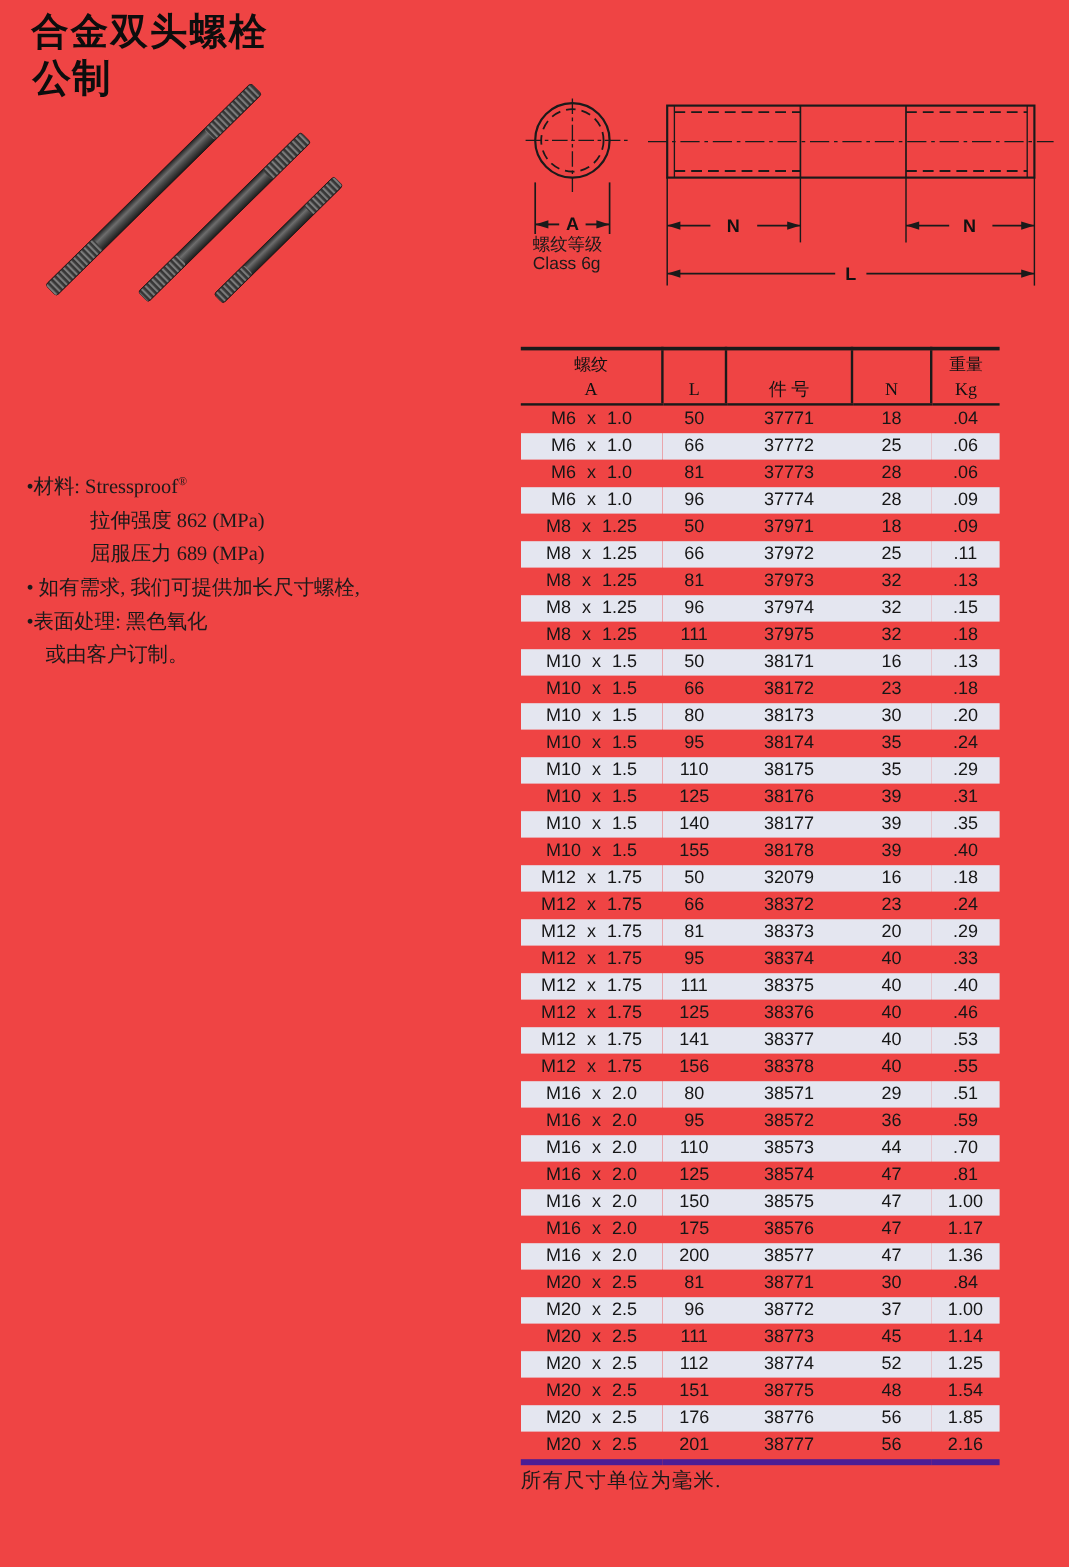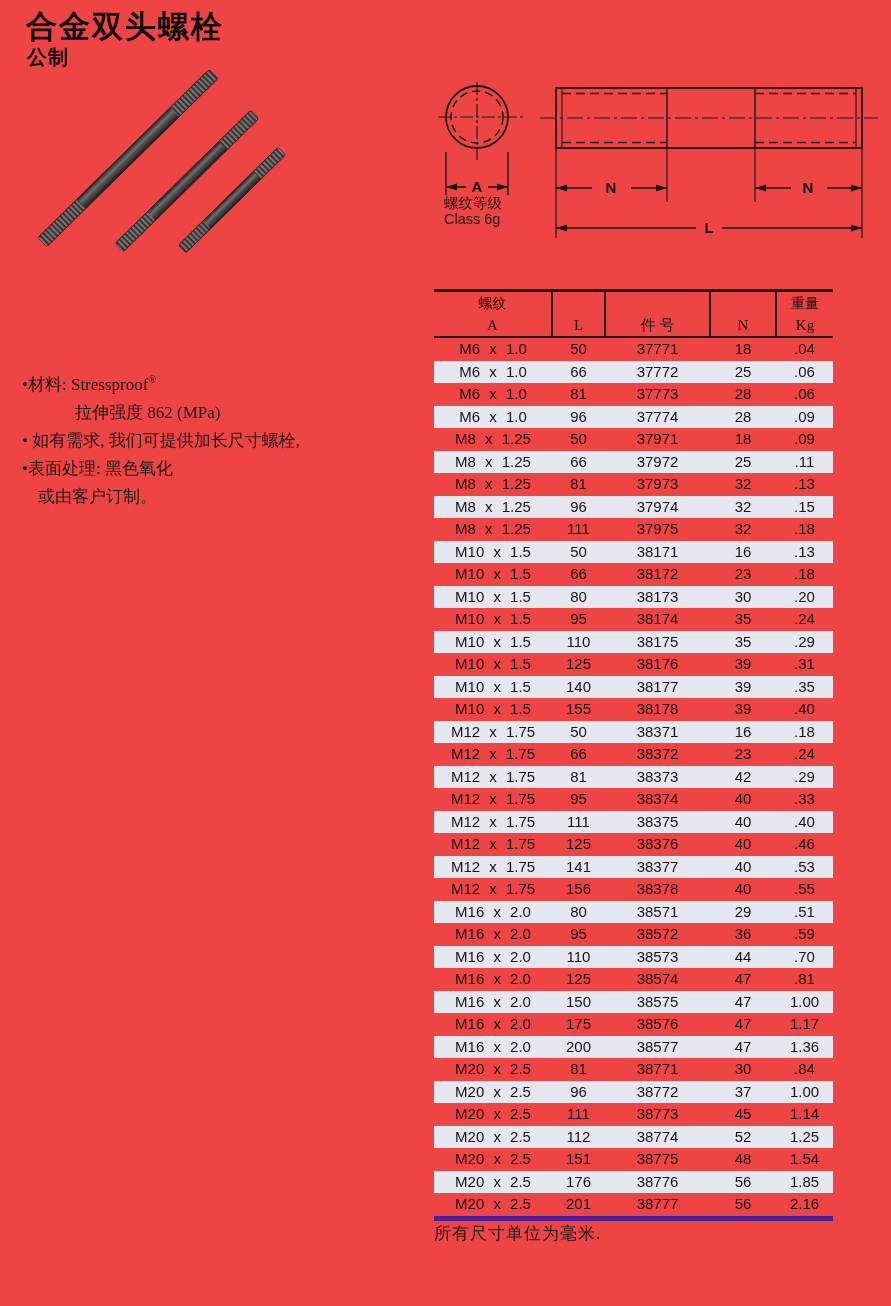--- a/index.html
+++ b/index.html
@@ -8,25 +8,25 @@
     font-family:"Liberation Sans", sans-serif; color:#141414; overflow:hidden;
   }
 
   
   .page-title {
     position:absolute; left:26px; top:6px;
     font-size:31px; font-weight:bold; letter-spacing:2px; color:#0d0d0d;
   }
   .page-subtitle {
     position:absolute; left:27px; top:44px;
-    font-size:20px; font-weight:bold; letter-spacing:1px; color:#0d0d0d;
+    font-size:32px; font-weight:bold; letter-spacing:1px; color:#0d0d0d;
   }
 
   
-  .notes { position:absolute; left:22px; top:366px; width:410px;
+  .notes { position:absolute; left:22px; top:388px; width:410px;
            font-family:"Liberation Serif", serif; font-size:17px; line-height:28px; color:#1a1a1a; }
   .note-line { white-space:nowrap; }
   .indent-sub { padding-left:53px; }
   .indent-cont { padding-left:16px; }
   .notes sup { font-size:10px; }
 
   
   .table-wrap { position:absolute; left:434px; top:289px; width:399px; }
   table.spec { border-collapse:collapse; table-layout:fixed; width:399px;
                border-top:3px solid #1a1a1a; border-bottom:5px solid #4c1d95; }
@@ -156,20 +156,21 @@
     <text class="dim-label" x="181" y="133" text-anchor="middle">N</text>
     <text class="dim-label" x="378" y="133" text-anchor="middle">N</text>
     <text class="dim-label" x="279" y="173" text-anchor="middle" font-size="16">L</text>
     <text class="cls-label" x="14" y="148">螺纹等级</text>
     <text class="cls-label" x="14" y="164">Class 6g</text>
   </svg>
 
   <div class="notes">
     <div class="note-line"><span>•材料: Stressproof</span><sup>®</sup></div>
     <div class="note-line indent-sub">拉伸强度 862 (MPa)</div>
+    <div class="note-line indent-sub">屈服压力 689 (MPa)</div>
     <div class="note-line">• 如有需求, 我们可提供加长尺寸螺栓,</div>
     <div class="note-line">•表面处理: 黑色氧化</div>
     <div class="note-line indent-cont">或由客户订制。</div>
   </div>
 
   <div class="table-wrap">
     <table class="spec">
       <colgroup>
         <col style="width:118px">
           <col style="width:53px">
@@ -317,36 +318,36 @@
           <tr>
             <td class="cell-thread">M10 x 1.5</td>
             <td>155</td>
             <td>38178</td>
             <td>39</td>
             <td>.40</td>
           </tr>
           <tr class="stripe">
             <td class="cell-thread">M12 x 1.75</td>
             <td>50</td>
-            <td>38371</td>
+            <td>32079</td>
             <td>16</td>
             <td>.18</td>
           </tr>
           <tr>
             <td class="cell-thread">M12 x 1.75</td>
             <td>66</td>
             <td>38372</td>
             <td>23</td>
             <td>.24</td>
           </tr>
           <tr class="stripe">
             <td class="cell-thread">M12 x 1.75</td>
             <td>81</td>
             <td>38373</td>
-            <td>42</td>
+            <td>20</td>
             <td>.29</td>
           </tr>
           <tr>
             <td class="cell-thread">M12 x 1.75</td>
             <td>95</td>
             <td>38374</td>
             <td>40</td>
             <td>.33</td>
           </tr>
           <tr class="stripe">

